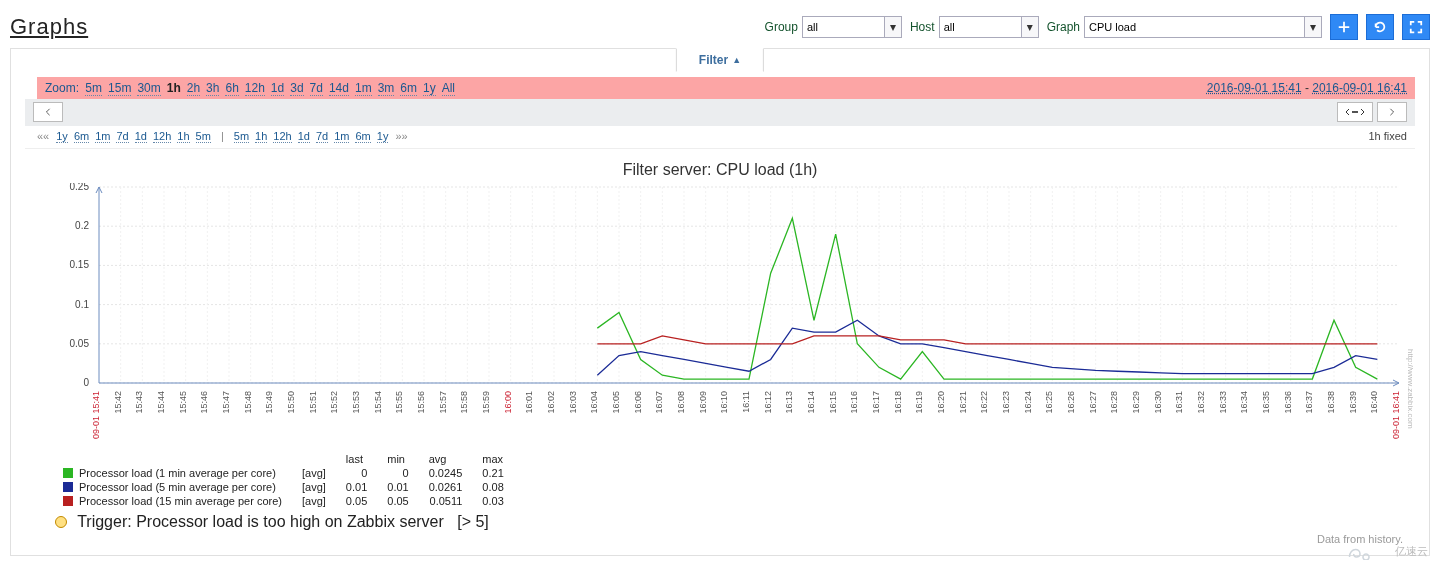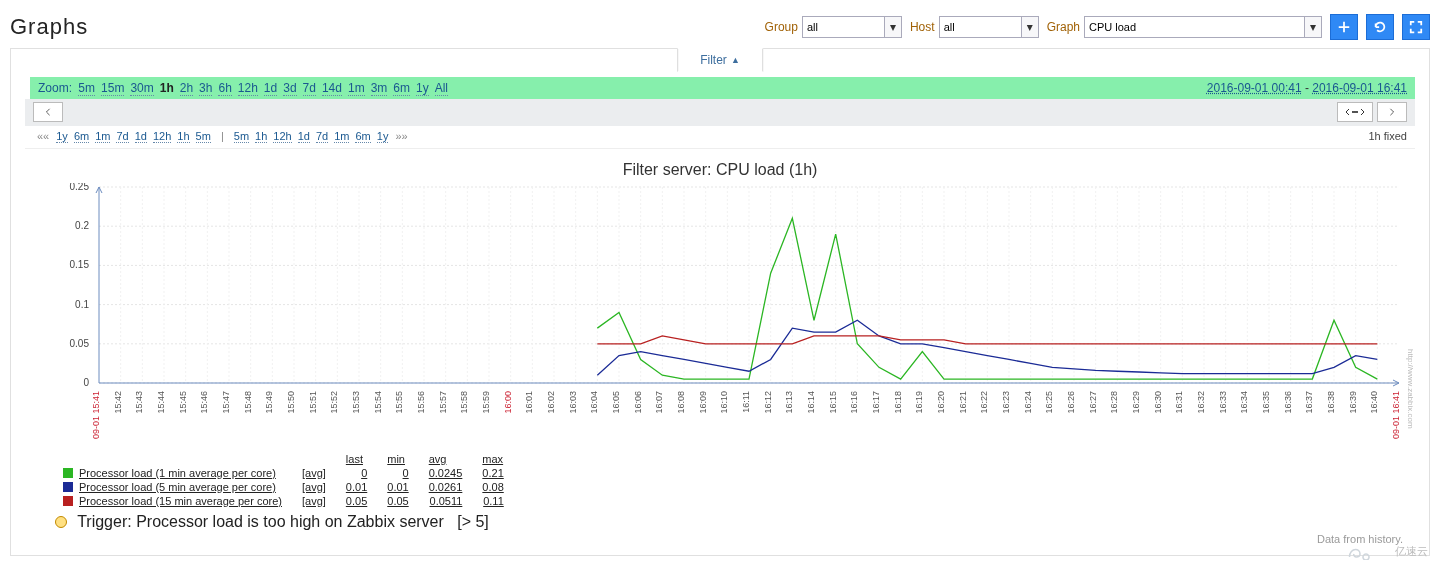--- a/index.html
+++ b/index.html
@@ -1,37 +1,37 @@
 <!DOCTYPE html>
 <html><head>
 <meta charset="utf-8">
 <style>
   html, body { margin:0; padding:0; font-family: Arial, Helvetica, sans-serif; font-size:12px; color:#333; background:#fff; width:1440px; }
   .page { padding:14px 10px 4px 10px; }
 
   .hdr { display:flex; align-items:center; justify-content:space-between; margin-bottom:8px;}
-  .title { font-size:22px; letter-spacing:1px; color:#242424; }
+  .title { font-size:22px; letter-spacing:1px; color:#242424;text-decoration:underline; }
 
   .controls-right { display:flex; align-items:center; gap:8px; }
   .controls-right .pair { display:flex; align-items:center; gap:4px;}
-  .controls-right .lbl { color:#a16207;text-align:right; }
+  .controls-right .lbl { color:#14532d;text-align:right; }
   .sel-wrap { position:relative; display:inline-flex; background:#fff;}
   .sel { height:22px; border:1px solid #aab; background:#fff; font-size:11px; padding:2px 22px 2px 4px; appearance:none; -webkit-appearance:none; -moz-appearance:none; }
   .sel-arrow { position:absolute; right:0; top:0; width:18px; height:22px; background:#f7f7f9; border:1px solid #aab; box-sizing:border-box; display:flex; align-items:center; justify-content:center; pointer-events:none;}
   .sel.short { width:100px;}
   .sel.long  { width:238px;}
 
   .icon-btn { width:26px; height:24px; background:#2f89f5; display:inline-flex; align-items:center; justify-content:center; border:1px solid #1c6dd6; color:#fff; cursor:pointer;}
   .icon-btn svg { width:14px; height:14px; fill:#fff; stroke:#fff;}
 
   .panel { border:1px solid #e0e0e0; background:#fff; position:relative; }
-  .filter-tab { position:absolute; top:-1px; left:50%; transform:translateX(-50%); border:1px solid #d7d7d7; background:#fff; padding:4px 22px; font-size:12px; color:#3d6e9e; display:flex; align-items:center; gap:4px; border-top-color:transparent; border-bottom-color:#fff; }
+  .filter-tab { position:absolute; top:-1px; left:50%; transform:translateX(-50%); border:1px solid #d7d7d7; background:#fff; padding:4px 22px; font-size:12px; color:#3d6e9e; display:flex; align-items:center; gap:4px; border-top-color:transparent; border-bottom-color:#fff;font-weight:bold; }
 
   .inner { padding:28px 14px 8px 14px; position:relative;}
-  .timeline { border: none; background:#86efac; padding:4px 8px; display:flex; align-items:center; justify-content:space-between; margin:0 0 0 5px;}
+  .timeline { border: none; background:#fca5a5; padding:4px 8px; display:flex; align-items:center; justify-content:space-between; margin:0 0 0 12px;}
   .link-row { color:#1a5890; }
   .link-row a { color:#1a5890; text-decoration:none; margin:0 3px; border-bottom:1px dotted #68a; cursor:pointer;}
   .link-row a.active { font-weight:bold; color:#222; border:none;}
   .range-txt { color:#1a5890; text-decoration:underline dotted;}
 
   .navrow { border:none; background:#ebedef; padding:3px 8px 4px 8px; display:flex; align-items:center; justify-content:space-between; margin-top:0;}
   .arrow-btn { width:28px; height:18px; background:#fff; border:1px solid #bbb; display:flex; align-items:center; justify-content:center; cursor:pointer;}
   .arrow-btn svg{ width:8px; height:8px; stroke:#333;}
   .btn-dots { width:34px; height:18px; background:#fff; border:1px solid #bbb; display:flex; align-items:center; justify-content:center; cursor:pointer;}
 
@@ -39,21 +39,21 @@
   .shiftrow a { color:#1a5890; text-decoration:none; margin:0 3px; border-bottom:1px dotted #68a; cursor:pointer;}
   .shiftrow .nolink { color:#888; margin:0 4px;}
   .shiftrow .fixed { color:#444; }
 
   .chart-zone { position:relative; padding:6px 4px 2px 4px; }
   .chart-title { text-align:center; font-size:16px; color:#333; margin:6px 0 4px;}
   svg.graph { display:block; margin:0 auto; }
   .watermark { position:absolute; right:0; top:200px; font-size:8px; color:#bbb; writing-mode:vertical-rl; }
 
   .legend-table { margin:8px 0 0 26px; font-size:11px; color:#222; }
-  .legend-table td { padding:0 12px 0 6px; white-space:nowrap;text-decoration:underline;}
+  .legend-table td { padding:0 12px 0 6px; white-space:nowrap;}
   .swatch { display:inline-block; width:10px; height:10px; margin-right:6px; vertical-align:-1px;}
   .col-hdr { font-weight:normal; color:#222;}
   .trigger-row { margin:4px 0 2px 26px; font-size:16px; color:#222;}
   .trig-swatch { display:inline-block; width:10px; height:10px; background:#ffe082; border:1px solid #c28a00; border-radius:50%; margin-right:6px; vertical-align:-1px;}
   .hist-note { text-align:right; padding-right:8px; color:#9a9a9a; font-size:11px;}
 
   .wm-foot { position:fixed; right:12px; bottom:6px; color:#bbb; font-size:11px; display:flex; align-items:center; gap:20px;}
   .wm-foot svg{ width:30px; height:18px; fill:#cfd6dc;}
 </style>
 </head>
@@ -114,21 +114,21 @@
       <span style="font-size:9px;">▲</span>
     </div>
 
     <div class="inner">
       <div class="timeline">
         <div class="link-row">
           <span>Zoom:</span>
           <span id="zoom-links"><a>5m</a><a>15m</a><a>30m</a><a class="active">1h</a><a>2h</a><a>3h</a><a>6h</a><a>12h</a><a>1d</a><a>3d</a><a>7d</a><a>14d</a><a>1m</a><a>3m</a><a>6m</a><a>1y</a><a>All</a></span>
         </div>
         <div>
-          <span class="range-txt">2016-09-01 00:41</span>
+          <span class="range-txt">2016-09-01 15:41</span>
           <span> - </span>
           <span class="range-txt">2016-09-01 16:41</span>
         </div>
       </div>
 
       <div class="navrow">
         <span class="arrow-btn">
             <svg viewBox="0 0 10 10">
               <path d="M7 1 L3 5 L7 9" fill="none" stroke="#333"></path>
             </svg>
@@ -330,21 +330,21 @@
                 <td style="text-align:right">0.01</td>
                 <td style="text-align:right">0.0261</td>
                 <td style="text-align:right">0.08</td>
               </tr>
               <tr>
                 <td><span class="swatch" style="background:#b82020"></span>Processor load (15 min average per core)</td>
                 <td>[avg]</td>
                 <td style="text-align:right">0.05</td>
                 <td style="text-align:right">0.05</td>
                 <td style="text-align:right">0.0511</td>
-                <td style="text-align:right">0.11</td>
+                <td style="text-align:right">0.03</td>
               </tr>
             </tbody>
         </table>
         <div class="trigger-row">
           <span class="trig-swatch"></span>
           <span>Trigger: Processor load is too high on Zabbix server</span>&nbsp;&nbsp;&nbsp;<span>[&gt; 5]</span>
         </div>
         <div class="hist-note">Data from history.</div>
       </div>
 

